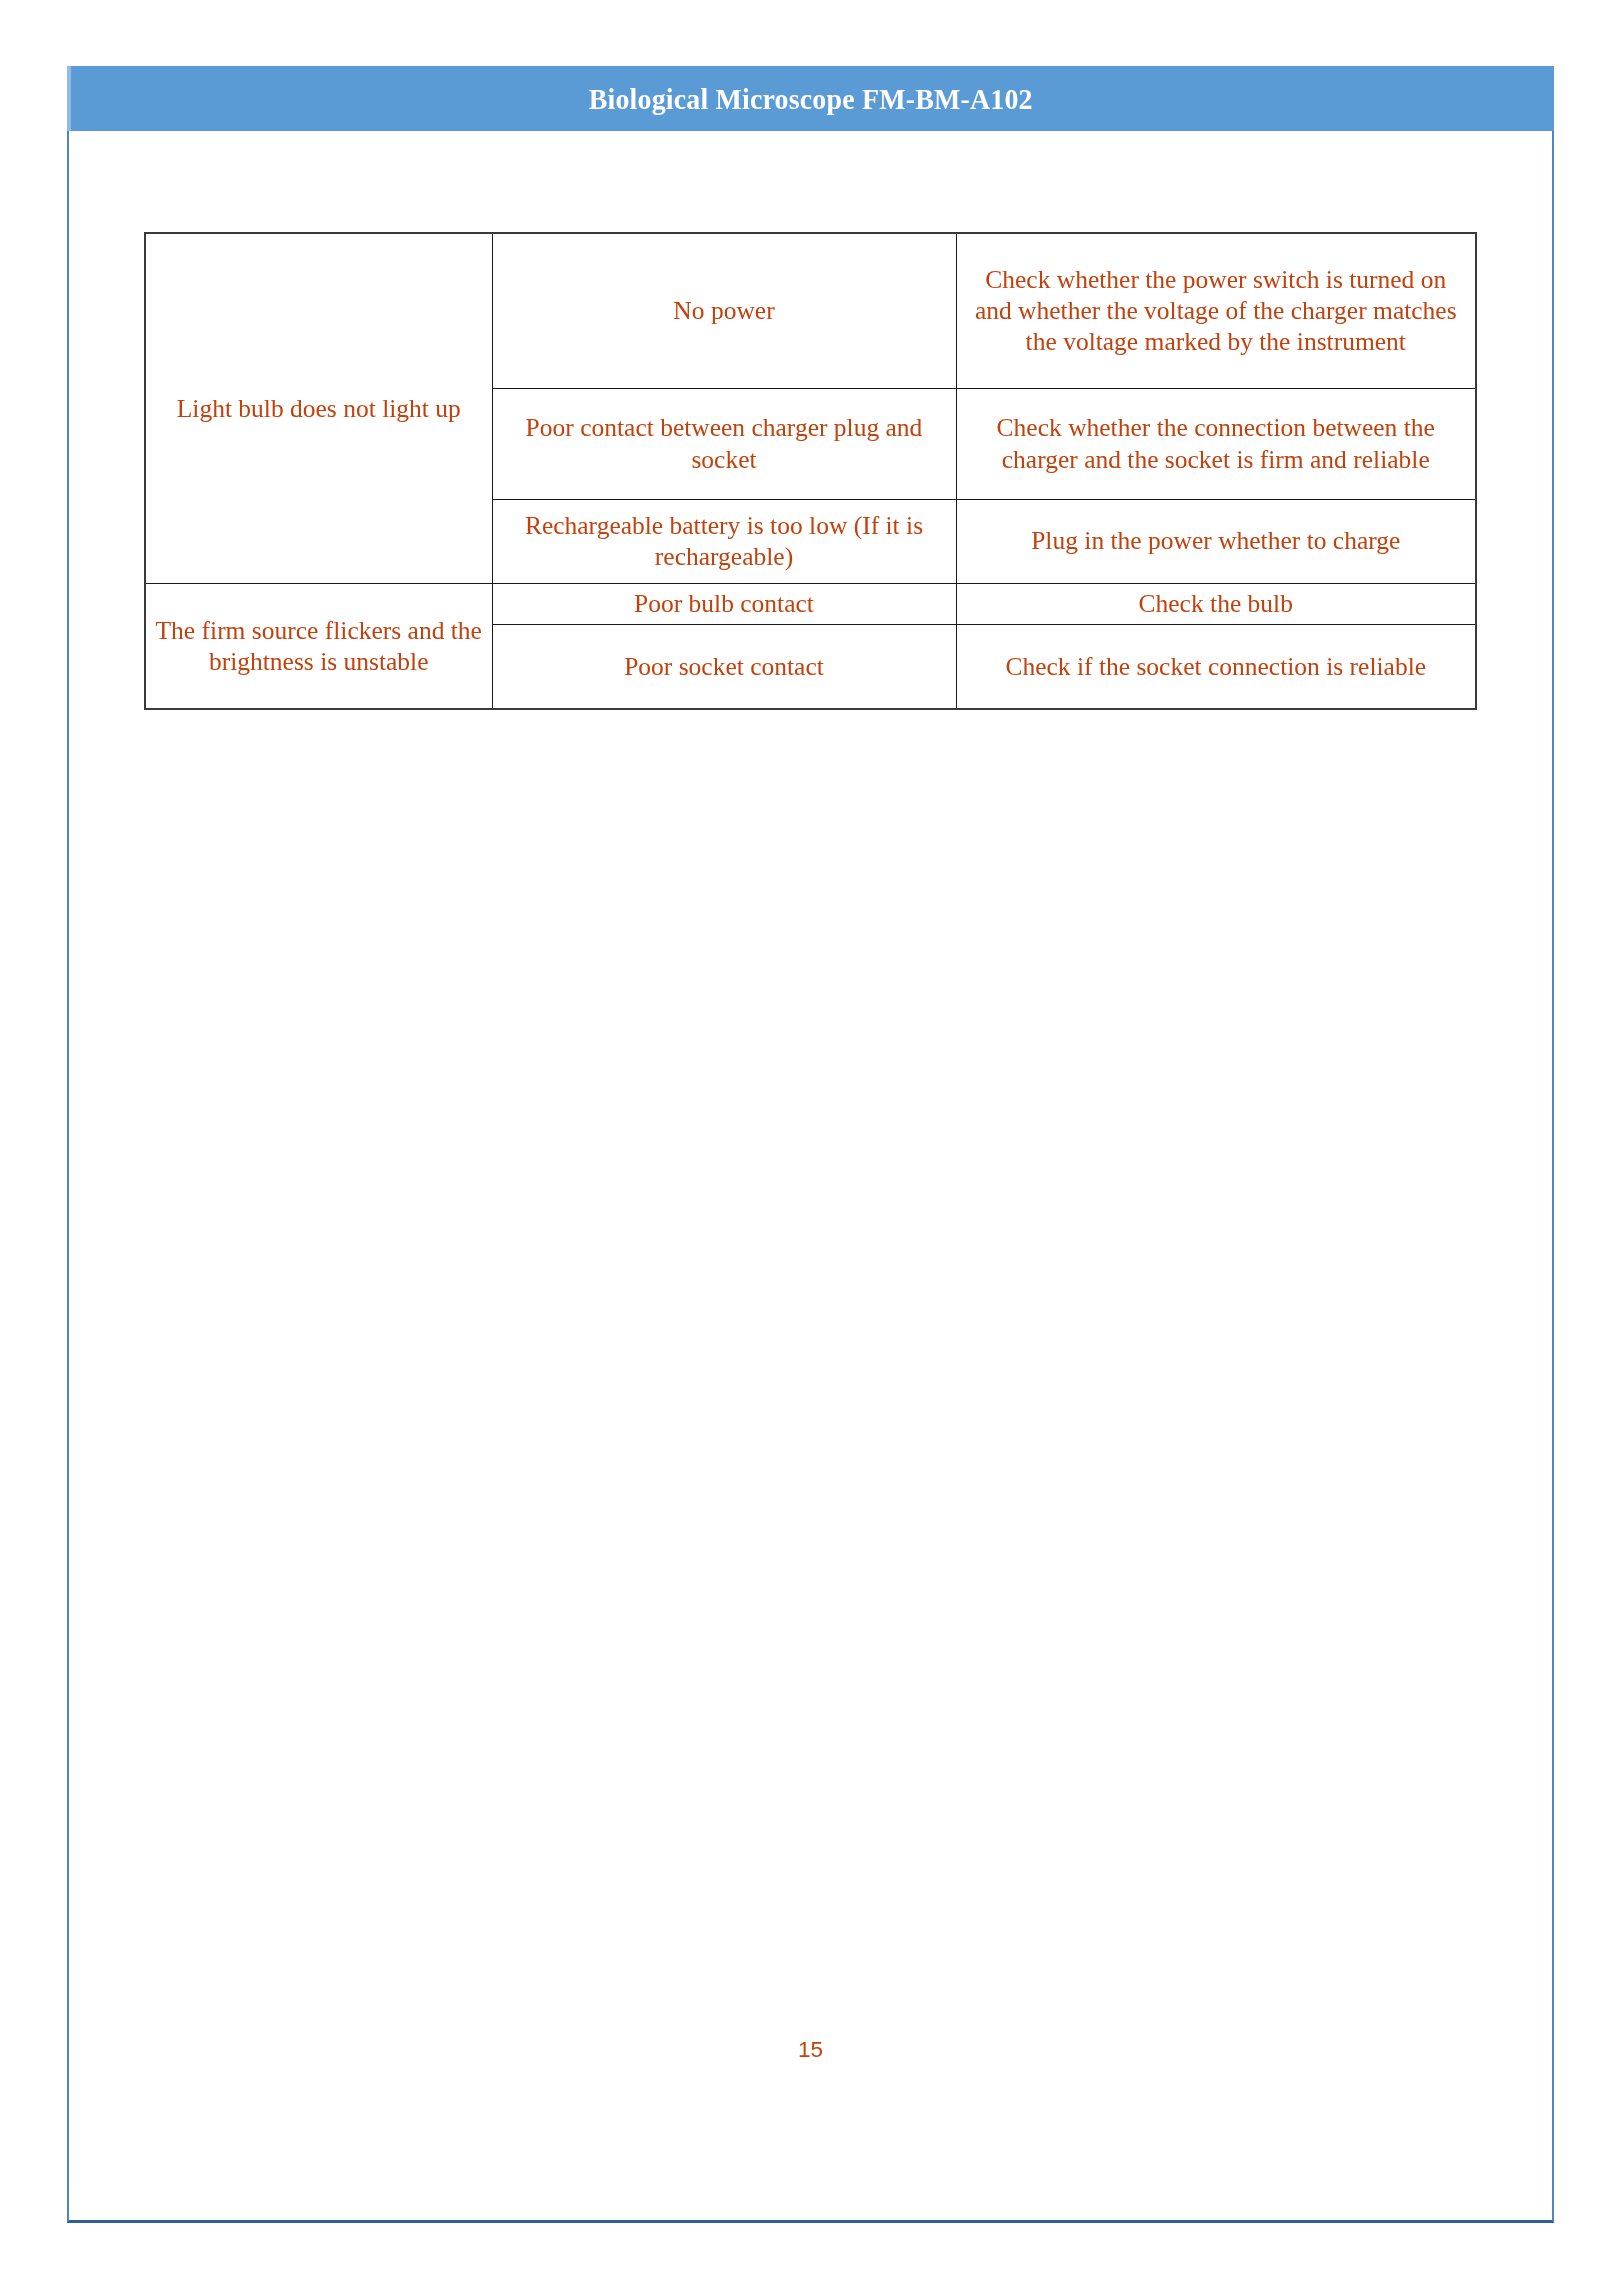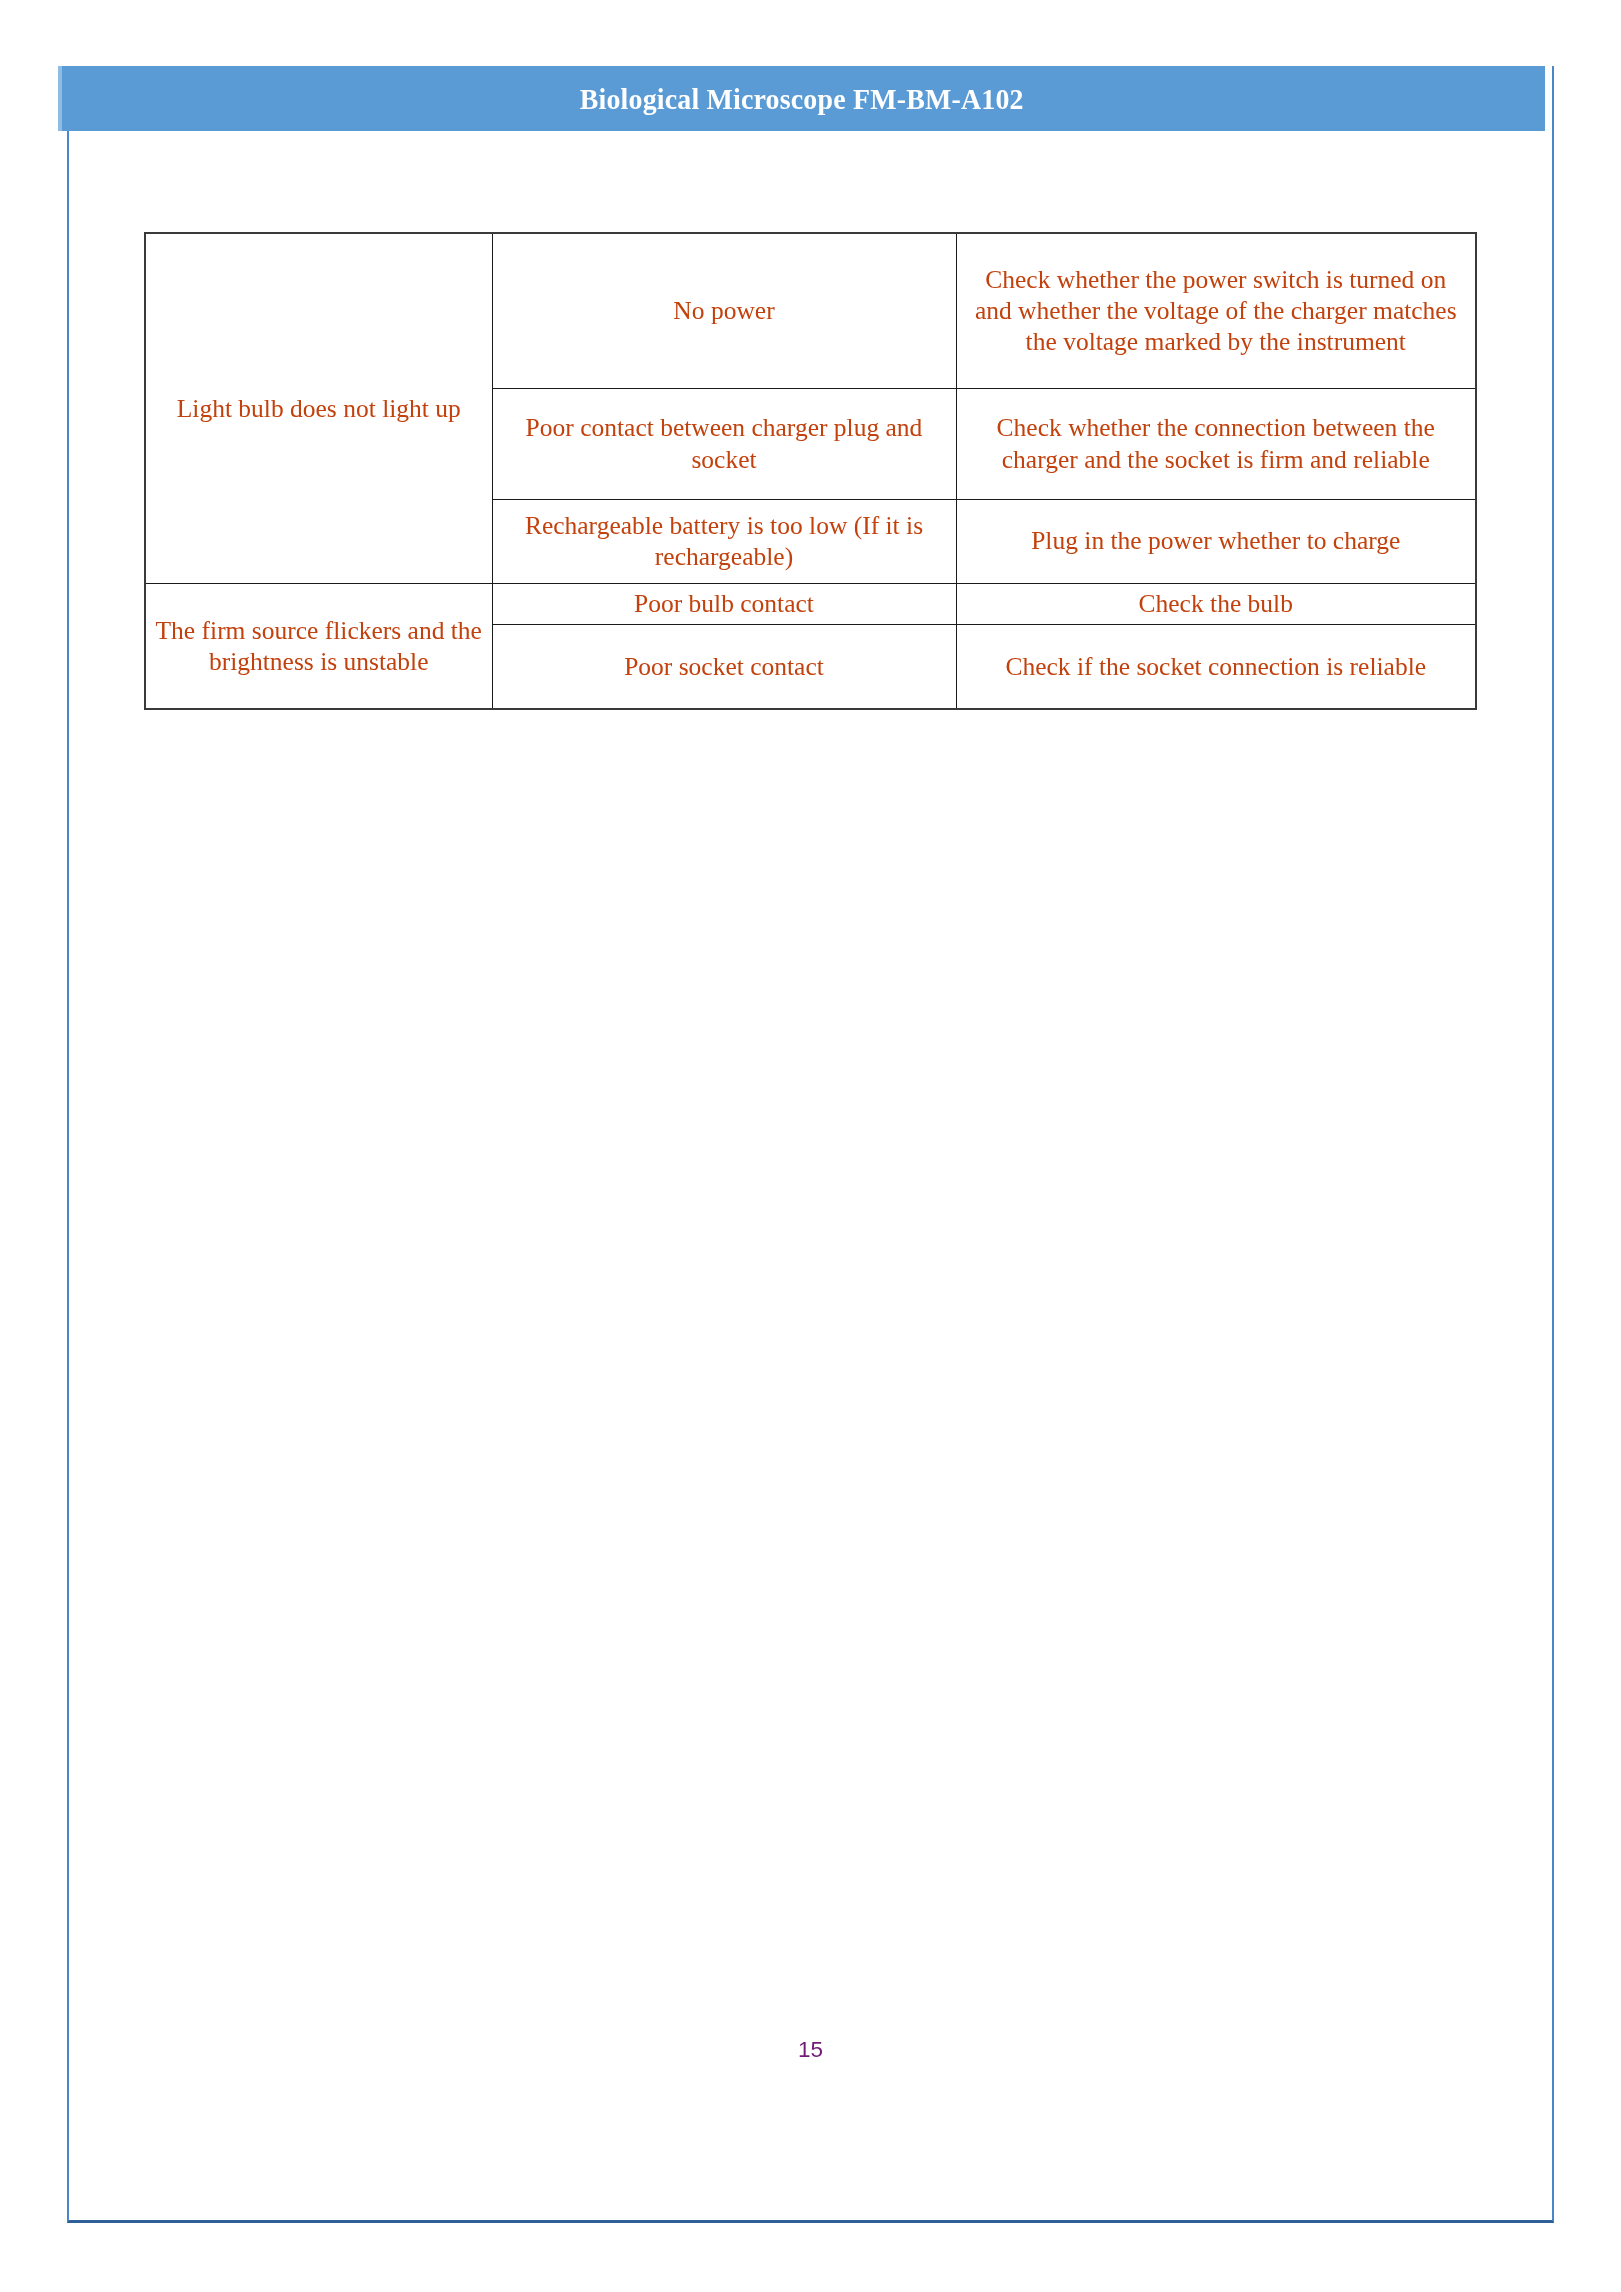--- a/index.html
+++ b/index.html
@@ -25,21 +25,21 @@
     border-left: 2px solid #4A86C8;
     border-right: 2px solid #4A86C8;
     border-bottom: 3.9px solid #2E5F96;
     box-sizing: border-box;
     background: transparent;
   }
 
   
   #header-banner {
     position: absolute;
-    left: 58px;
+    left: 67px;
     top: 66px;
     width: 1487px;
     height: 65px;
     background: #5B9BD5;
     display: flex;
     align-items: center;
     justify-content: center;
     box-sizing: border-box;
   }
   #header-banner .inner-edge {
@@ -107,21 +107,21 @@
 
   
   #page-number {
     position: absolute;
     left: 0;
     right: 0;
     top: 2037px;
     text-align: center;
     font-family: "Liberation Sans", "DejaVu Sans", sans-serif;
     font-size: 22.5px;
-    color: #701a75;
+    color: #c2410c;
   }
 </style>
 </head>
 <body>
 
 <div id="page-frame"></div>
 
 <div id="header-banner">
   <span class="inner-edge"></span>
   <span id="doc-title">Biological Microscope FM-BM-A102</span>

